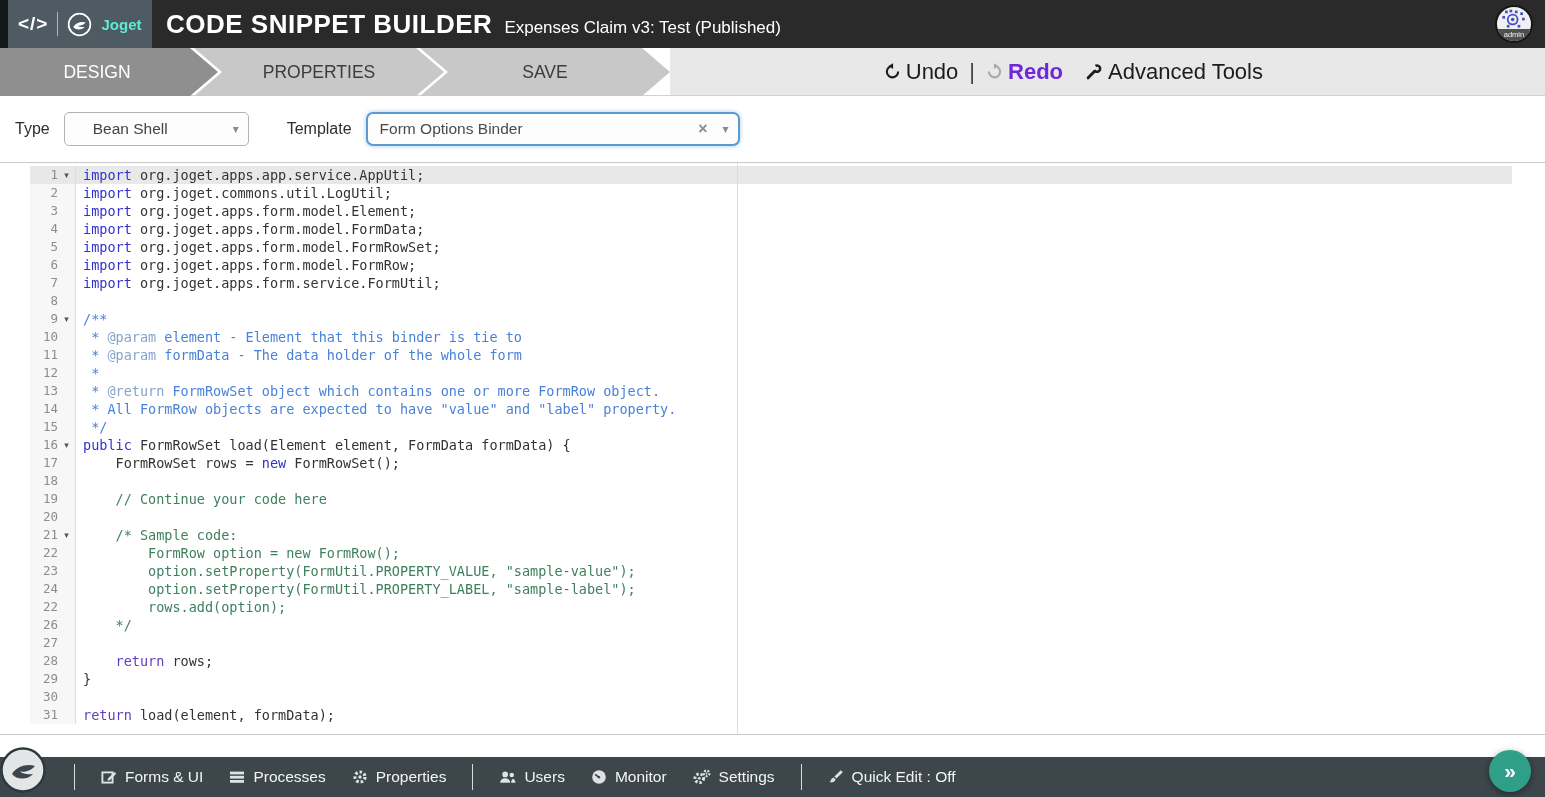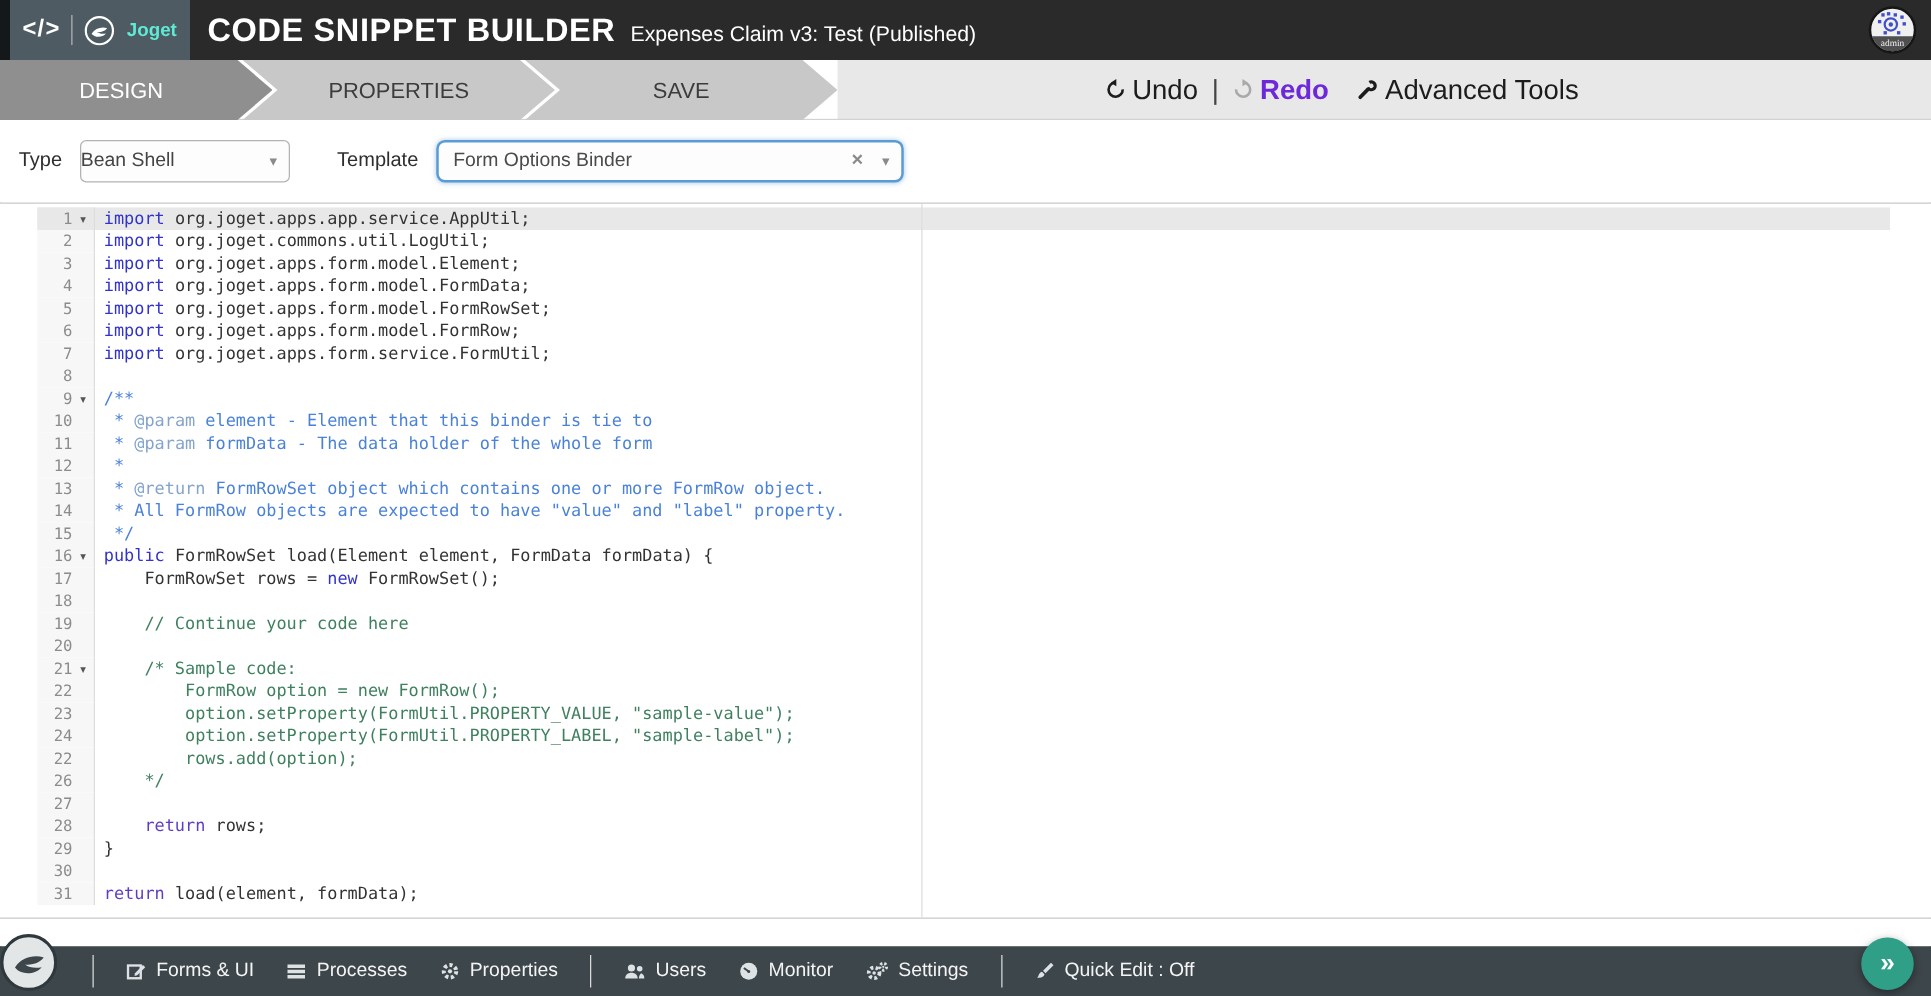--- a/index.html
+++ b/index.html
@@ -13,21 +13,21 @@
            background:#4e5b62; border-left:8px solid #15181a; padding-left:10px; flex:none; }
   .code-glyph { color:#fff; font-weight:bold; font-size:19px; letter-spacing:1px; }
   .brand-vline { width:1px; height:24px; background:rgba(255,255,255,.55); }
   .brand-name { color:#5eead4; font-weight:bold; font-size:15px; }
   .titles { display:flex; align-items:baseline; gap:12px; margin-left:14px; color:#fff; white-space:nowrap; }
   .app-title { font-size:26px; font-weight:bold; letter-spacing:.5px; }
   .app-subtitle { font-size:17px; font-weight:normal; }
   .avatar { position:relative; width:38px; height:38px; margin-left:auto; margin-right:12px;
             border-radius:50%; background:#f0f0f0; overflow:hidden; border:2px solid #161616; flex:none; }
   .avatar-name { position:absolute; left:0; right:0; bottom:0; text-align:center; font-size:7.5px;
-                 color:#f2f2f2; background:rgba(25,25,25,.75); padding:1px 0 2px;font-family:Liberation Serif, serif; }
+                 color:#f2f2f2; background:rgba(25,25,25,.75); padding:1px 0 2px; }
 
   
   .tabbar { display:flex; height:48px; background:#e8e8e8; border-bottom:1px solid #d2d2d2; }
   .tabs-strip { display:flex; background:#fff; flex:none; }
   .wtab { flex:none; height:48px; line-height:48px; text-align:center; font-size:17.5px;
           color:#3c3c3c; background:#c8c8c8; }
   .wtab:nth-child(1) { width:218px; padding-right:24px;
       clip-path:polygon(0 0,190px 0,218px 50%,190px 100%,0 100%); }
   .wtab:nth-child(n+2) { width:250px; margin-left:-24px;
       clip-path:polygon(0 0,222px 0,250px 50%,222px 100%,0 100%,28px 50%); }
@@ -38,21 +38,21 @@
   .tact.disabled { color:#6d28d9;font-weight:bold; }
   .tact-sep { color:#444; margin:0 2px; }
   .adv { margin-left:14px; }
 
   
   .controls { display:flex; align-items:center; height:66px; background:#fff; padding-left:15px; }
   .ctl-label { font-size:16px; color:#2e2e2e; margin-right:14px; }
   .ctl-label.tmpl { margin-left:38px; }
   .select { position:relative; display:flex; align-items:center; height:34px; background:#fdfdfd;
             border:1px solid #b3b3b3; border-radius:5px; font-size:15.5px; color:#444; cursor:pointer; }
-  .select.type { width:168px; padding:0 26px 0 0; }
+  .select.type { width:185px; padding:0 26px 0 28px; }
   .select.template { width:374px; padding:0 52px 0 12px; border:2px solid #5b9bd3; border-radius:7px;
                      box-shadow:0 0 4px rgba(91,155,211,.55); color:#4a4a4a; }
   .sel-val { overflow:hidden; white-space:nowrap; }
   .caret { position:absolute; right:9px; top:50%; transform:translateY(-52%); color:#8a8a8a; font-size:12px; }
   .clear { position:absolute; right:30px; top:50%; transform:translateY(-52%); color:#8a8a8a;
            font-size:16px; font-weight:bold; }
 
   
   .editor { position:relative; height:573px; background:#fff; border-top:1px solid #c9c9c9;
             border-bottom:1px solid #c9c9c9; overflow:hidden; }

